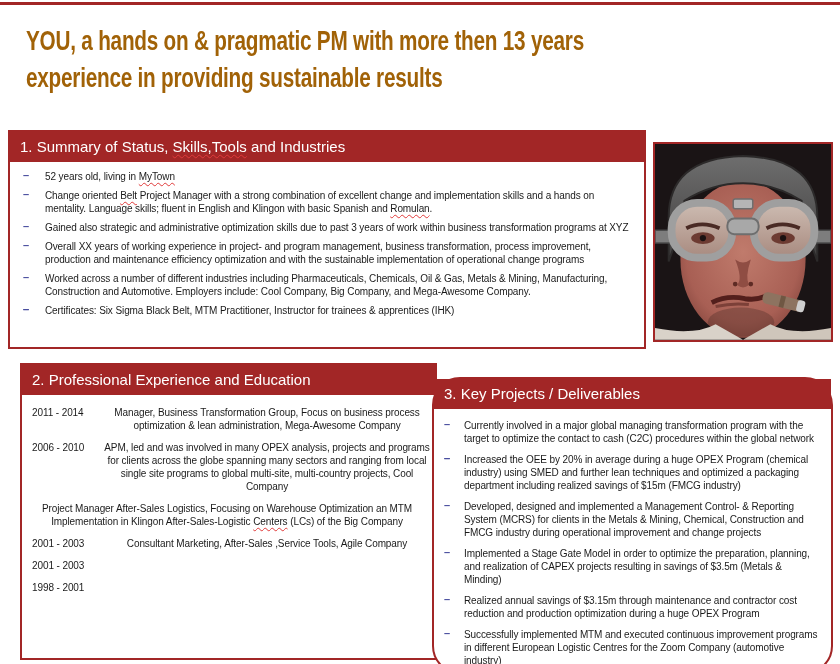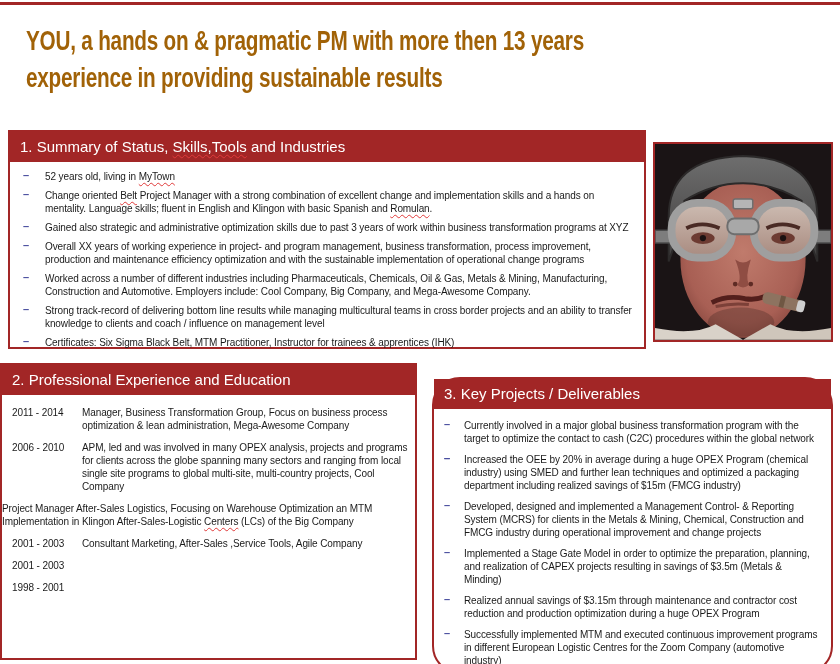--- a/index.html
+++ b/index.html
@@ -23,28 +23,28 @@
     background:var(--accent);color:#fff;font-size:15px;height:30px;line-height:30px;
     padding-left:10px;white-space:nowrap;overflow:hidden;
   }
   .sec-body{position:relative;font-size:10px;line-height:13px;letter-spacing:-0.1px;padding-top:2px;}
   .b-row{position:relative;padding:0 10px 0 35px;margin-top:6px;}
   .b-dash{position:absolute;left:13px;top:-1px;color:var(--dash);font-weight:bold;font-size:11px;}
   .sec3 .b-row{padding-left:30px;margin-top:8px;}
   .sec3 .b-dash{left:10px;}
   .e-row{display:flex;margin-top:9px;padding-right:3px;}
   .e-period{flex:0 0 70px;margin-left:10px;white-space:nowrap;}
-  .e-text{flex:1;}
+  .e-text{flex:1;text-align:center;}
   .sq{
     text-decoration-line:underline;text-decoration-style:wavy;
     text-decoration-color:var(--squiggle);text-decoration-thickness:1px;
     text-underline-offset:2px;
   }
   .sec1{left:8px;top:130px;width:638px;height:219px;}
-  .sec2{left:0;top:363px;width:417px;height:297px;}
+  .sec2{left:20px;top:363px;width:417px;height:297px;}
   .sec3{left:432px;top:377px;width:401px;height:297px;border-radius:28px;}
   .photo{
     position:absolute;left:653px;top:142px;width:180px;height:200px;
     border:2px solid var(--accent);box-sizing:border-box;overflow:hidden;background:#181214;
   }
   .photo svg{display:block;width:100%;height:100%;}
 </style>
 </head>
 <body>
 
@@ -83,21 +83,20 @@
           <span class="b-text">Overall XX years of working experience in project- and program management, business transformation, process improvement, production and maintenance efficiency optimization and with the sustainable implementation of operational change programs</span>
         </div>
 
         <div class="b-row">
           <span class="b-dash">–</span>
           <span class="b-text">Worked across a number of different industries including Pharmaceuticals, Chemicals, Oil &amp; Gas, Metals &amp; Mining, Manufacturing, Construction and Automotive. Employers include: Cool Company, Big Company, and Mega-Awesome Company.</span>
         </div>
 
         <div class="b-row">
           <span class="b-dash">–</span>
-          <span class="b-text">Strong track-record of delivering bottom line results while managing multicultural teams in cross border projects and an ability to transfer knowledge to clients and coach / influence on management level</span>
         </div>
 
         <div class="b-row">
           <span class="b-dash">–</span>
           <span class="b-text">Certificates: Six Sigma Black Belt, MTM Practitioner, Instructor for trainees &amp; apprentices (IHK)</span>
         </div>
       </div>
   </div>
 
   <div class="photo">
@@ -190,21 +189,21 @@
         </div>
       </div>
   </div>
 
   <div class="sec sec3">
     <div class="sec-h">3. Key Projects / Deliverables</div>
     <div class="sec-body">
 
         <div class="b-row">
           <span class="b-dash">–</span>
-          <span class="b-text">Currently involved in a major global business transformation program with the target to optimize the contact to cash (C2C) procedures within the global network</span>
+          <span class="b-text">Currently involved in a major global managing transformation program with the target to optimize the contact to cash (C2C) procedures within the global network</span>
         </div>
 
         <div class="b-row">
           <span class="b-dash">–</span>
         </div>
 
         <div class="b-row">
           <span class="b-dash">–</span>
           <span class="b-text">Increased the OEE by 20% in average during a huge OPEX Program (chemical industry) using SMED and further lean techniques and optimized a packaging department including realized savings of $15m (FMCG industry)</span>
         </div>

